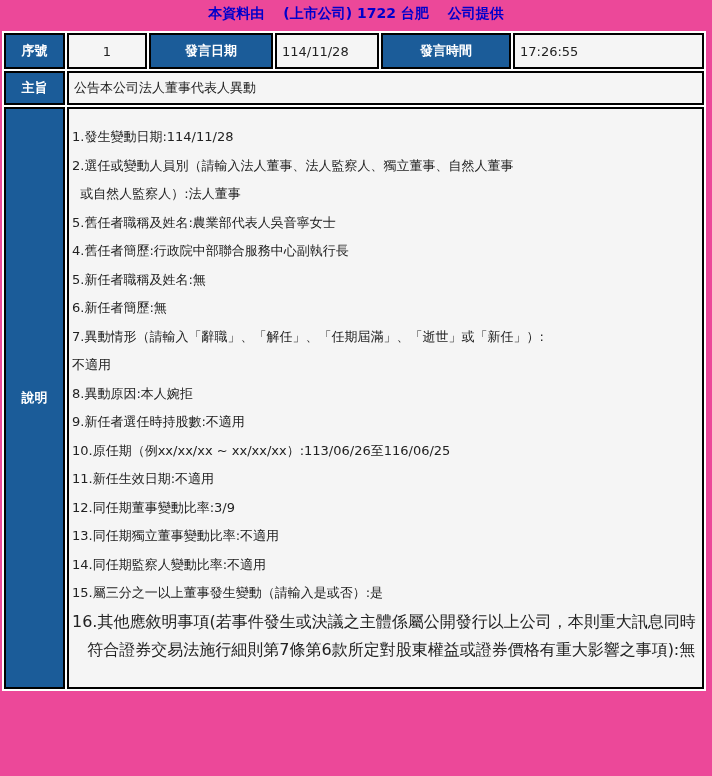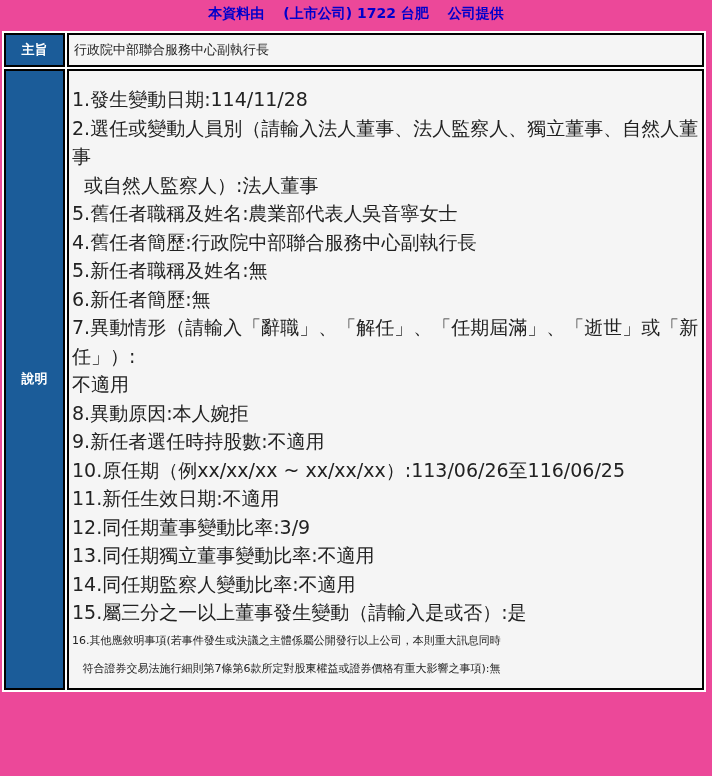--- a/index.html
+++ b/index.html
@@ -34,24 +34,24 @@
   }
   td.val{
     background:var(--value-bg);color:var(--text);
     text-align:left;padding:0 5px;
   }
   td.desc-cell{
     background:var(--value-bg);color:var(--text);
     vertical-align:top;padding:14px 3px 4px 3px;
   }
   .desc-line{
-    line-height:28.5px;font-size:19px;white-space:pre-wrap;
+    line-height:28.5px;font-size:13px;white-space:pre-wrap;
     color:var(--text);
   }
-  .desc-line.small{font-size:11px;}
+  .desc-line.small{font-size:16px;}
 </style>
 </head>
 <body>
 
 <div class="page">
 
   <div class="header">
     <span>本資料由</span>
     <span>(上市公司) 1722 台肥</span>
     <span>公司提供</span>
@@ -61,25 +61,33 @@
     <colgroup>
       <col style="width:61px">
         <col style="width:80px">
         <col style="width:124px">
       <col style="width:104px">
         <col style="width:130px">
         <col style="width:191px">
     </colgroup>
 
     <tbody>
+        <tr style="height:36px">
+      <td class="lbl">序號</td>
+      <td class="val" style="text-align:center">1</td>
+      <td class="lbl">發言日期</td>
+      <td class="val">114/11/28</td>
+      <td class="lbl">發言時間</td>
+      <td class="val">17:26:55</td>
+    </tr>
 
 
     <tr style="height:34px">
       <td class="lbl">主旨</td>
-      <td class="val" colspan="5">行政院中部聯合服務中心副執行長</td>
+      <td class="val" colspan="5">公告本公司法人董事代表人異動</td>
     </tr>
 
 
     <tr style="height:582px">
       <td class="lbl">說明</td>
       <td class="desc-cell" colspan="5">
         <div class="desc">
               <div class="desc-line">1.發生變動日期:114/11/28</div>
               <div class="desc-line">2.選任或變動人員別（請輸入法人董事、法人監察人、獨立董事、自然人董事</div>
               <div class="desc-line">  或自然人監察人）:法人董事</div>

